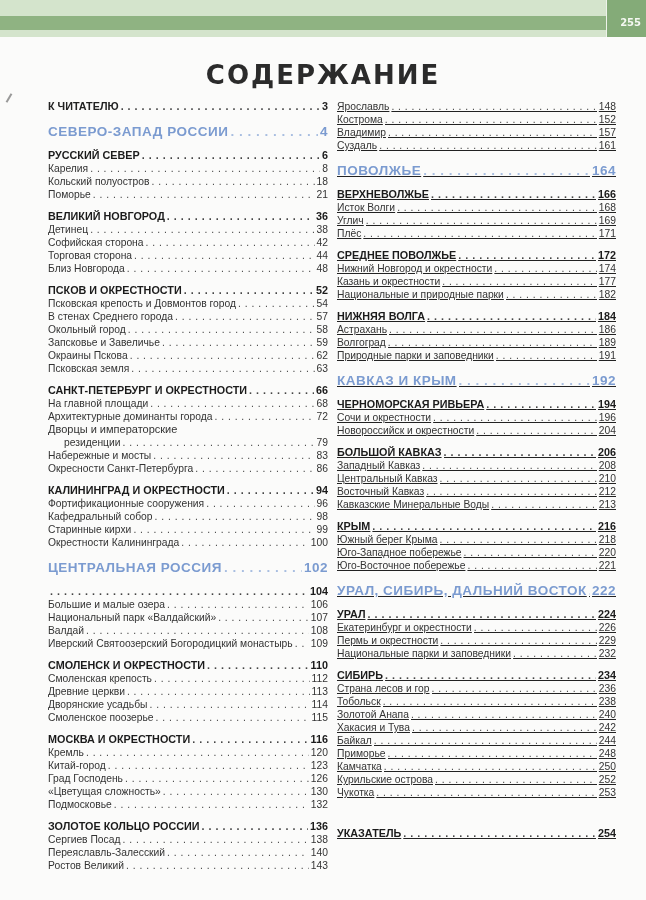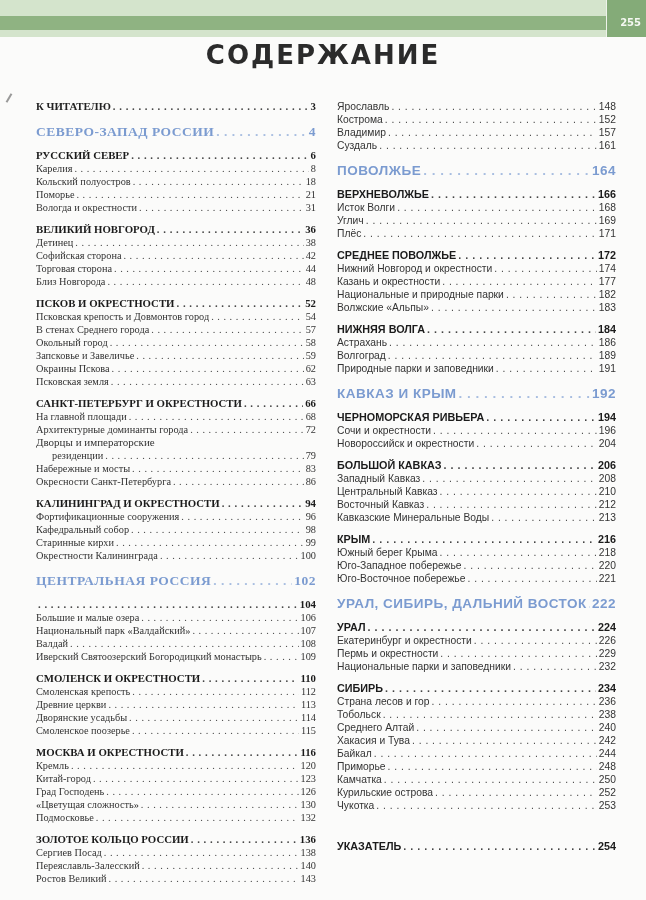--- a/index.html
+++ b/index.html
@@ -22,27 +22,27 @@
     position: absolute; left: 606px; top: 0; width: 40px; height: 37px;
     background: #84ab78;
     border-left: 1px solid #eef3ea;
   }
   .page-number {
     position: absolute; right: 6px; top: 17px;
     font-size: 10px; font-weight: bold; color: #f5f8f2;
     font-family: "DejaVu Sans", sans-serif;
   }
   .title {
-    position: absolute; left: 0; width: 646px; top: 40px;
+    position: absolute; left: 0; width: 646px; top: 60px;
     text-align: center; font-family: "DejaVu Sans", sans-serif;
     font-weight: bold; font-size: 26px; letter-spacing: 2px; color: #2b2b2b;
   }
   .col { position: absolute; top: 100px; }
-  .col-left { left: 36px; width: 280px; font-family: Liberation Serif, serif; }
-  .col-right { left: 337px; width: 279px; }
+  .col-left { left: 48px; width: 280px; }
+  .col-right { left: 337px; width: 279px; text-decoration: underline; }
   .row {
     display: flex; align-items: baseline;
     font-size: 10.3px; line-height: 13px; white-space: nowrap;
   }
   .row .label { flex: 0 0 auto; }
   .row .dots {
     flex: 1 1 auto; overflow: hidden; margin: 0 2px;
     letter-spacing: 3.2px; color: #444;
   }
   .row .dots::before {
@@ -106,25 +106,20 @@
     <div class="row sub">
       <span class="label">Кольский полуостров</span>
       <span class="dots"></span>
       <span class="page">18</span>
     </div>
     <div class="row sub">
       <span class="label">Поморье</span>
       <span class="dots"></span>
       <span class="page">21</span>
     </div>
-    <div class="row sub">
-      <span class="label">Вологда и окрестности</span>
-      <span class="dots"></span>
-      <span class="page">31</span>
-    </div>
     <div class="row head">
       <span class="label">ВЕЛИКИЙ НОВГОРОД</span>
       <span class="dots"></span>
       <span class="page">36</span>
     </div>
     <div class="row sub">
       <span class="label">Детинец</span>
       <span class="dots"></span>
       <span class="page">38</span>
     </div>
@@ -398,25 +393,20 @@
     <div class="row sub">
       <span class="label">Казань и окрестности</span>
       <span class="dots"></span>
       <span class="page">177</span>
     </div>
     <div class="row sub">
       <span class="label">Национальные и природные парки</span>
       <span class="dots"></span>
       <span class="page">182</span>
     </div>
-    <div class="row sub">
-      <span class="label">Волжские «Альпы»</span>
-      <span class="dots"></span>
-      <span class="page">183</span>
-    </div>
     <div class="row head">
       <span class="label">НИЖНЯЯ ВОЛГА</span>
       <span class="dots"></span>
       <span class="page">184</span>
     </div>
     <div class="row sub">
       <span class="label">Астрахань</span>
       <span class="dots"></span>
       <span class="page">186</span>
     </div>
@@ -529,21 +519,21 @@
       <span class="label">Страна лесов и гор</span>
       <span class="dots"></span>
       <span class="page">236</span>
     </div>
     <div class="row sub">
       <span class="label">Тобольск</span>
       <span class="dots"></span>
       <span class="page">238</span>
     </div>
     <div class="row sub">
-      <span class="label">Среднего Алтай</span>
+      <span class="label">Золотой Анапа</span>
       <span class="dots"></span>
       <span class="page">240</span>
     </div>
     <div class="row sub">
       <span class="label">Хакасия и Тува</span>
       <span class="dots"></span>
       <span class="page">242</span>
     </div>
     <div class="row sub">
       <span class="label">Байкал</span>

